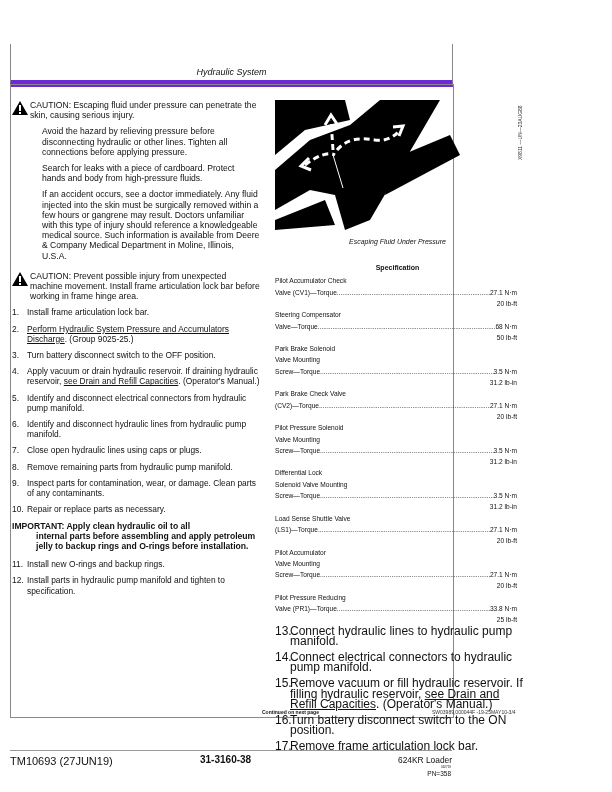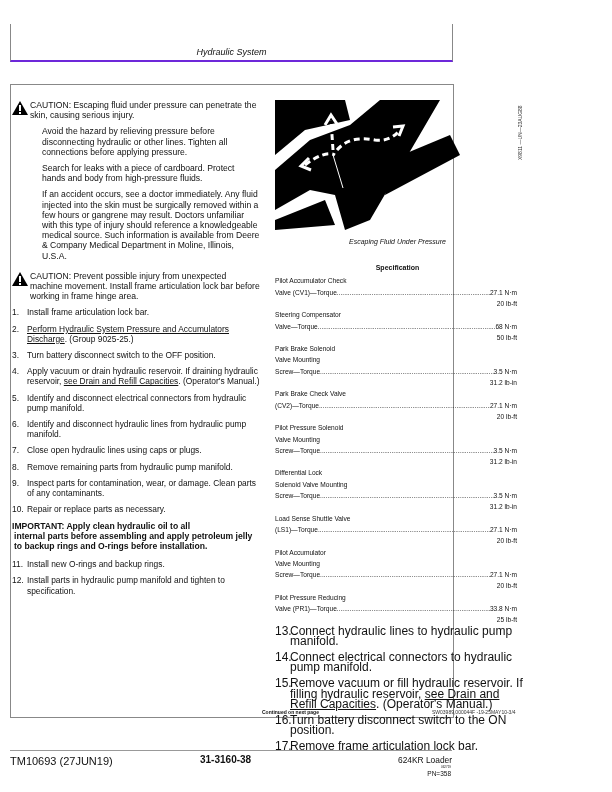--- a/index.html
+++ b/index.html
@@ -1,31 +1,31 @@
 <!DOCTYPE html>
 <html><head>
 <meta charset="utf-8">
 <style>
   html, body { margin:0; padding:0; background:#fff; }
   body { width:612px; height:792px; position:relative; font-family:"Liberation Sans", sans-serif; color:#111; overflow:hidden; }
-  .header-box { position:absolute; left:10px; top:24px; width:441px; height:36px; border-left:1px solid #888; border-right:1px solid #888; border-bottom:2px solid #6d28d9; }
+  .header-box { position:absolute; left:10px; top:44px; width:441px; height:36px; border-left:1px solid #888; border-right:1px solid #888; border-bottom:7px solid #6d28d9; }
   .header-title { position:absolute; left:0; right:0; top:23px; text-align:center; font-style:italic; font-size:9px; }
   .main-box { position:absolute; left:10px; top:84px; width:442px; height:632px; border:1px solid #888; }
   .col-left { position:absolute; left:12px; top:100px; width:248px; font-size:8.4px; line-height:10.2px; }
   .col-right { position:absolute; left:275px; top:100px; width:245px; font-size:8.4px; line-height:10.2px; }
   .caution { position:relative; padding-left:18px; font-weight:normal; margin-bottom:6px; font-size:8.6px; line-height:10.2px; }
   .caution .warn-icon { position:absolute; left:0; top:1px; width:16px; height:14px; }
   .caution p { margin:0 0 6px 0; }
   .caution-body { padding-left:12px; }
   ol.steps { list-style:none; margin:0; padding:0; }
   ol.steps li { position:relative; padding-left:15px; margin-bottom:6px; }
   ol.steps li .num { position:absolute; left:0; top:0; }
   .link { text-decoration:underline; }
   .important { font-weight:bold; margin:0 0 8px 0; font-size:8.6px; }
-  .important .indent { display:block; padding-left:2px; }
+  .important .indent { display:block; padding-left:24px; }
   .figure { position:relative; width:240px; height:135px; }
   .fig-caption { text-align:center; font-style:italic; font-size:7px; margin-top:2px; }
   .fig-id { position:absolute; left:240px; top:60px; transform:rotate(-90deg); transform-origin:left top; font-size:5px; color:#333; white-space:nowrap; }
   .spec-title { text-align:center; font-weight:bold; font-size:7px; margin:16px 0 2px 0; }
   .spec { font-size:6.6px; line-height:11.3px; width:242px; }
   .spec .row { display:flex; }
   .spec .lbl { white-space:nowrap; }
   .spec .dots { flex:1; overflow:hidden; white-space:nowrap; }
   .spec .dots::after { content:"..................................................................................................................................................................."; }
   .spec .val { white-space:nowrap; }

